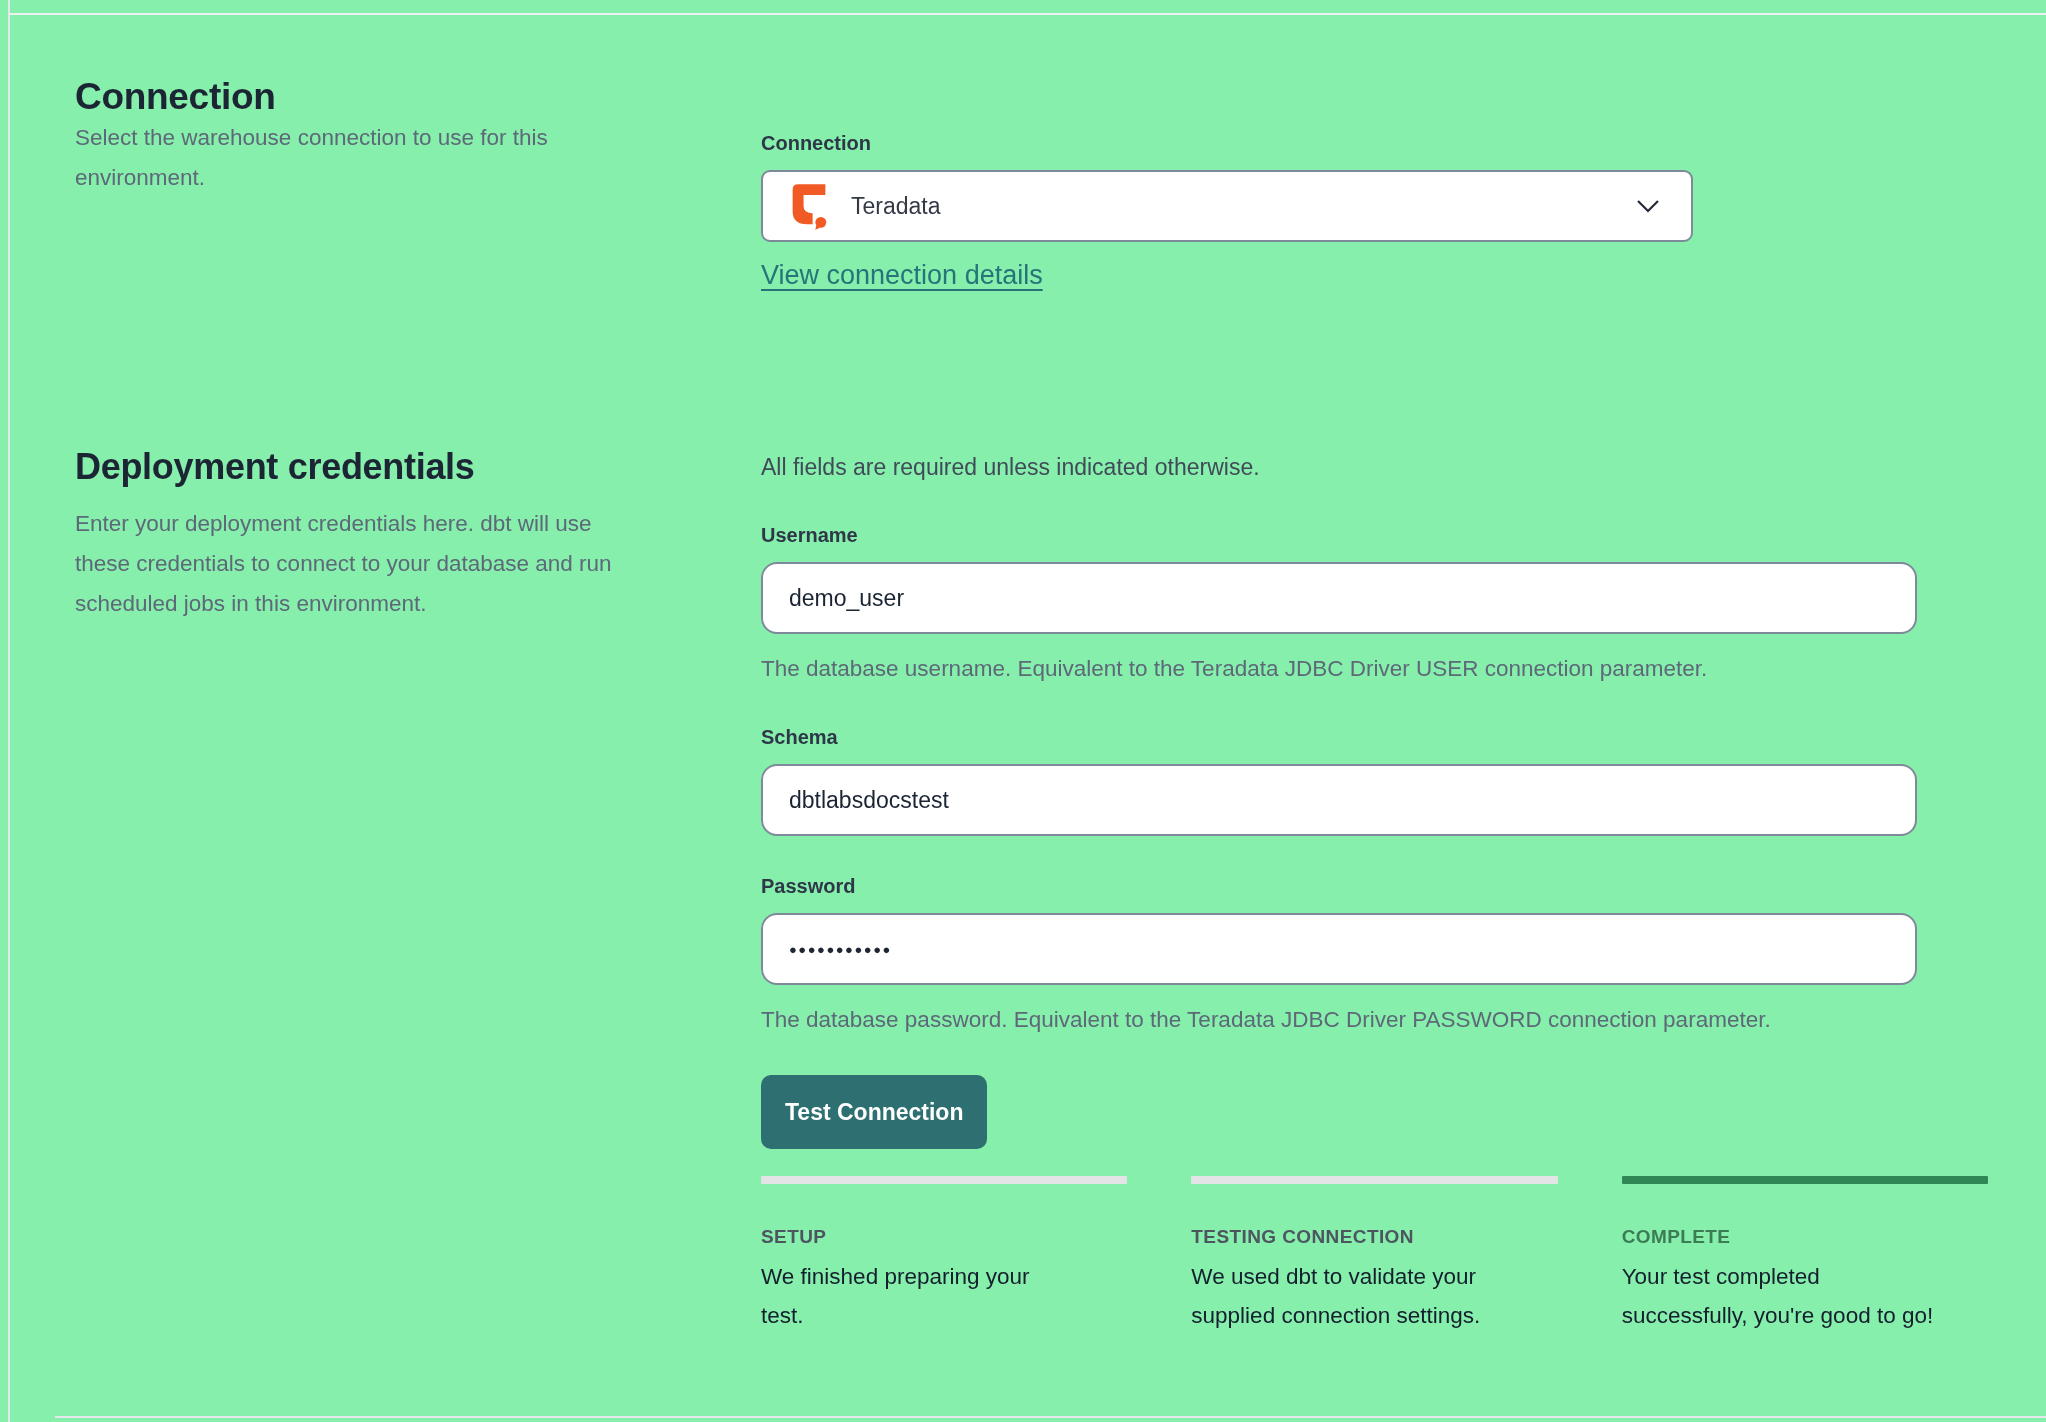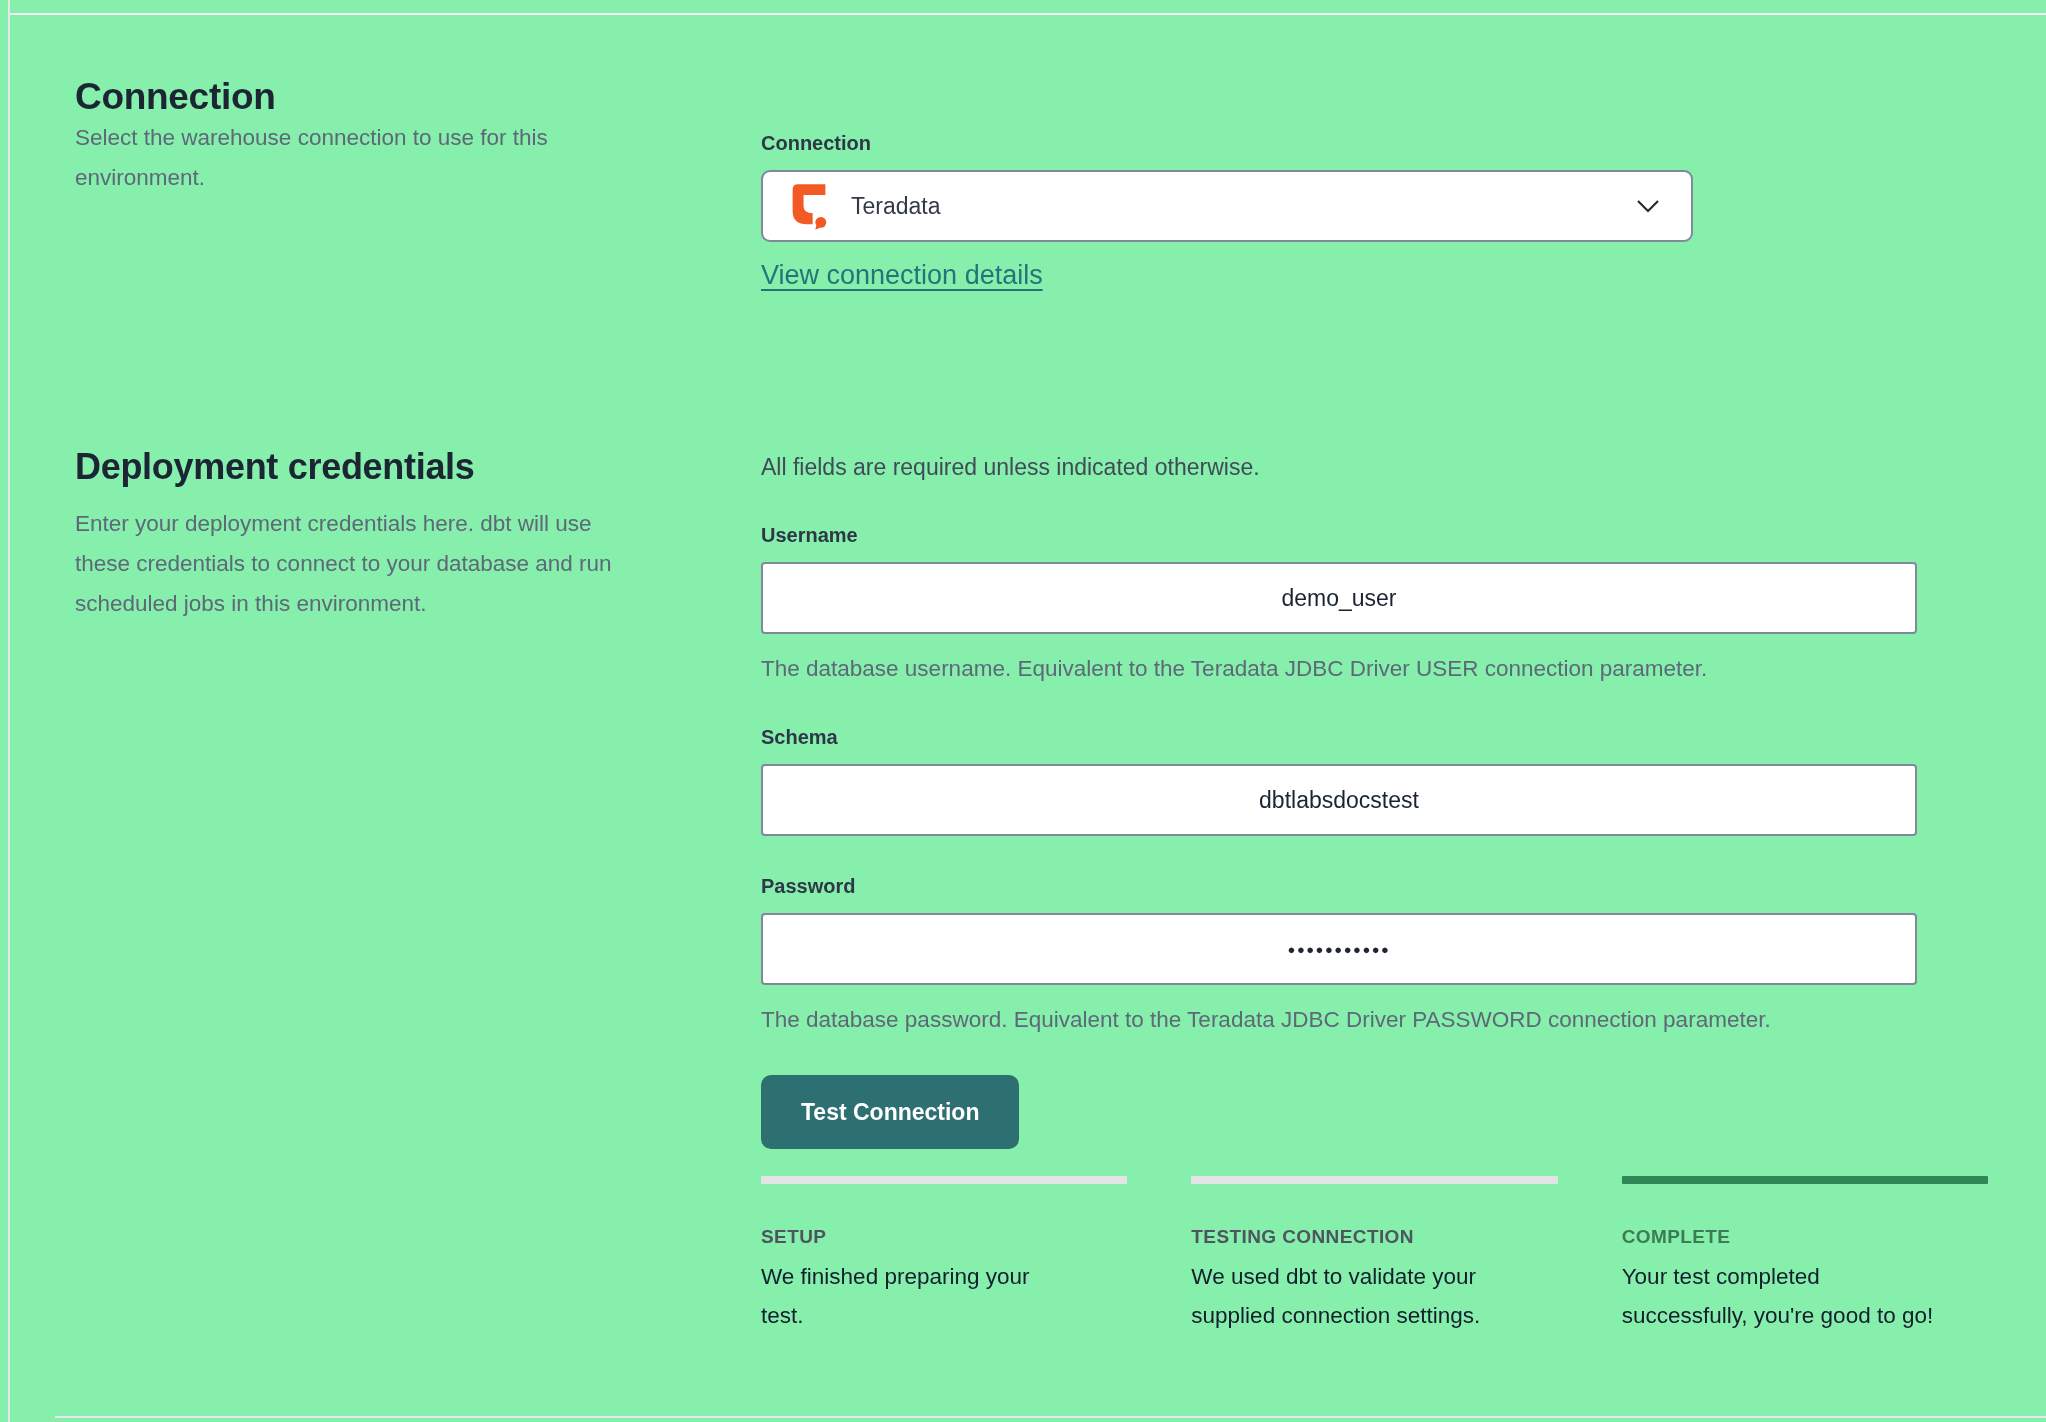--- a/index.html
+++ b/index.html
@@ -74,42 +74,41 @@
 
   .field-group { margin-top: 40px; width: 1156px; }
   .field-group.tight { margin-top: 37px; }
 
   .text-input {
     display: block;
     margin-top: 14px;
     width: 1156px;
     height: 72px;
     border: 2px solid #7e8999;
-    border-radius: 4px;
+    border-radius: 16px;
     padding: 0 26px;
     font-family: "Liberation Sans", sans-serif;
     font-size: 23px;
     color: #1a2433;
     background: #fff;
     outline: none;
-    text-align: center;
   }
   .text-input.password {
     font-size: 13px;
     letter-spacing: 1.5px;
     color: #1e2633;
     font-weight: 700;
   }
 
   .helper-text { margin-top: 20px; font-size: 22.5px; color: #5d6878; line-height: 30px; }
 
   .test-btn {
     margin-top: 40px;
     height: 74px;
-    padding: 0 40px;
+    padding: 0 24px;
     background: #2e6f71;
     color: #ffffff;
     border: none;
     border-radius: 10px;
     font-family: "Liberation Sans", sans-serif;
     font-size: 23px;
     font-weight: 700;
     cursor: pointer;
   }
 

